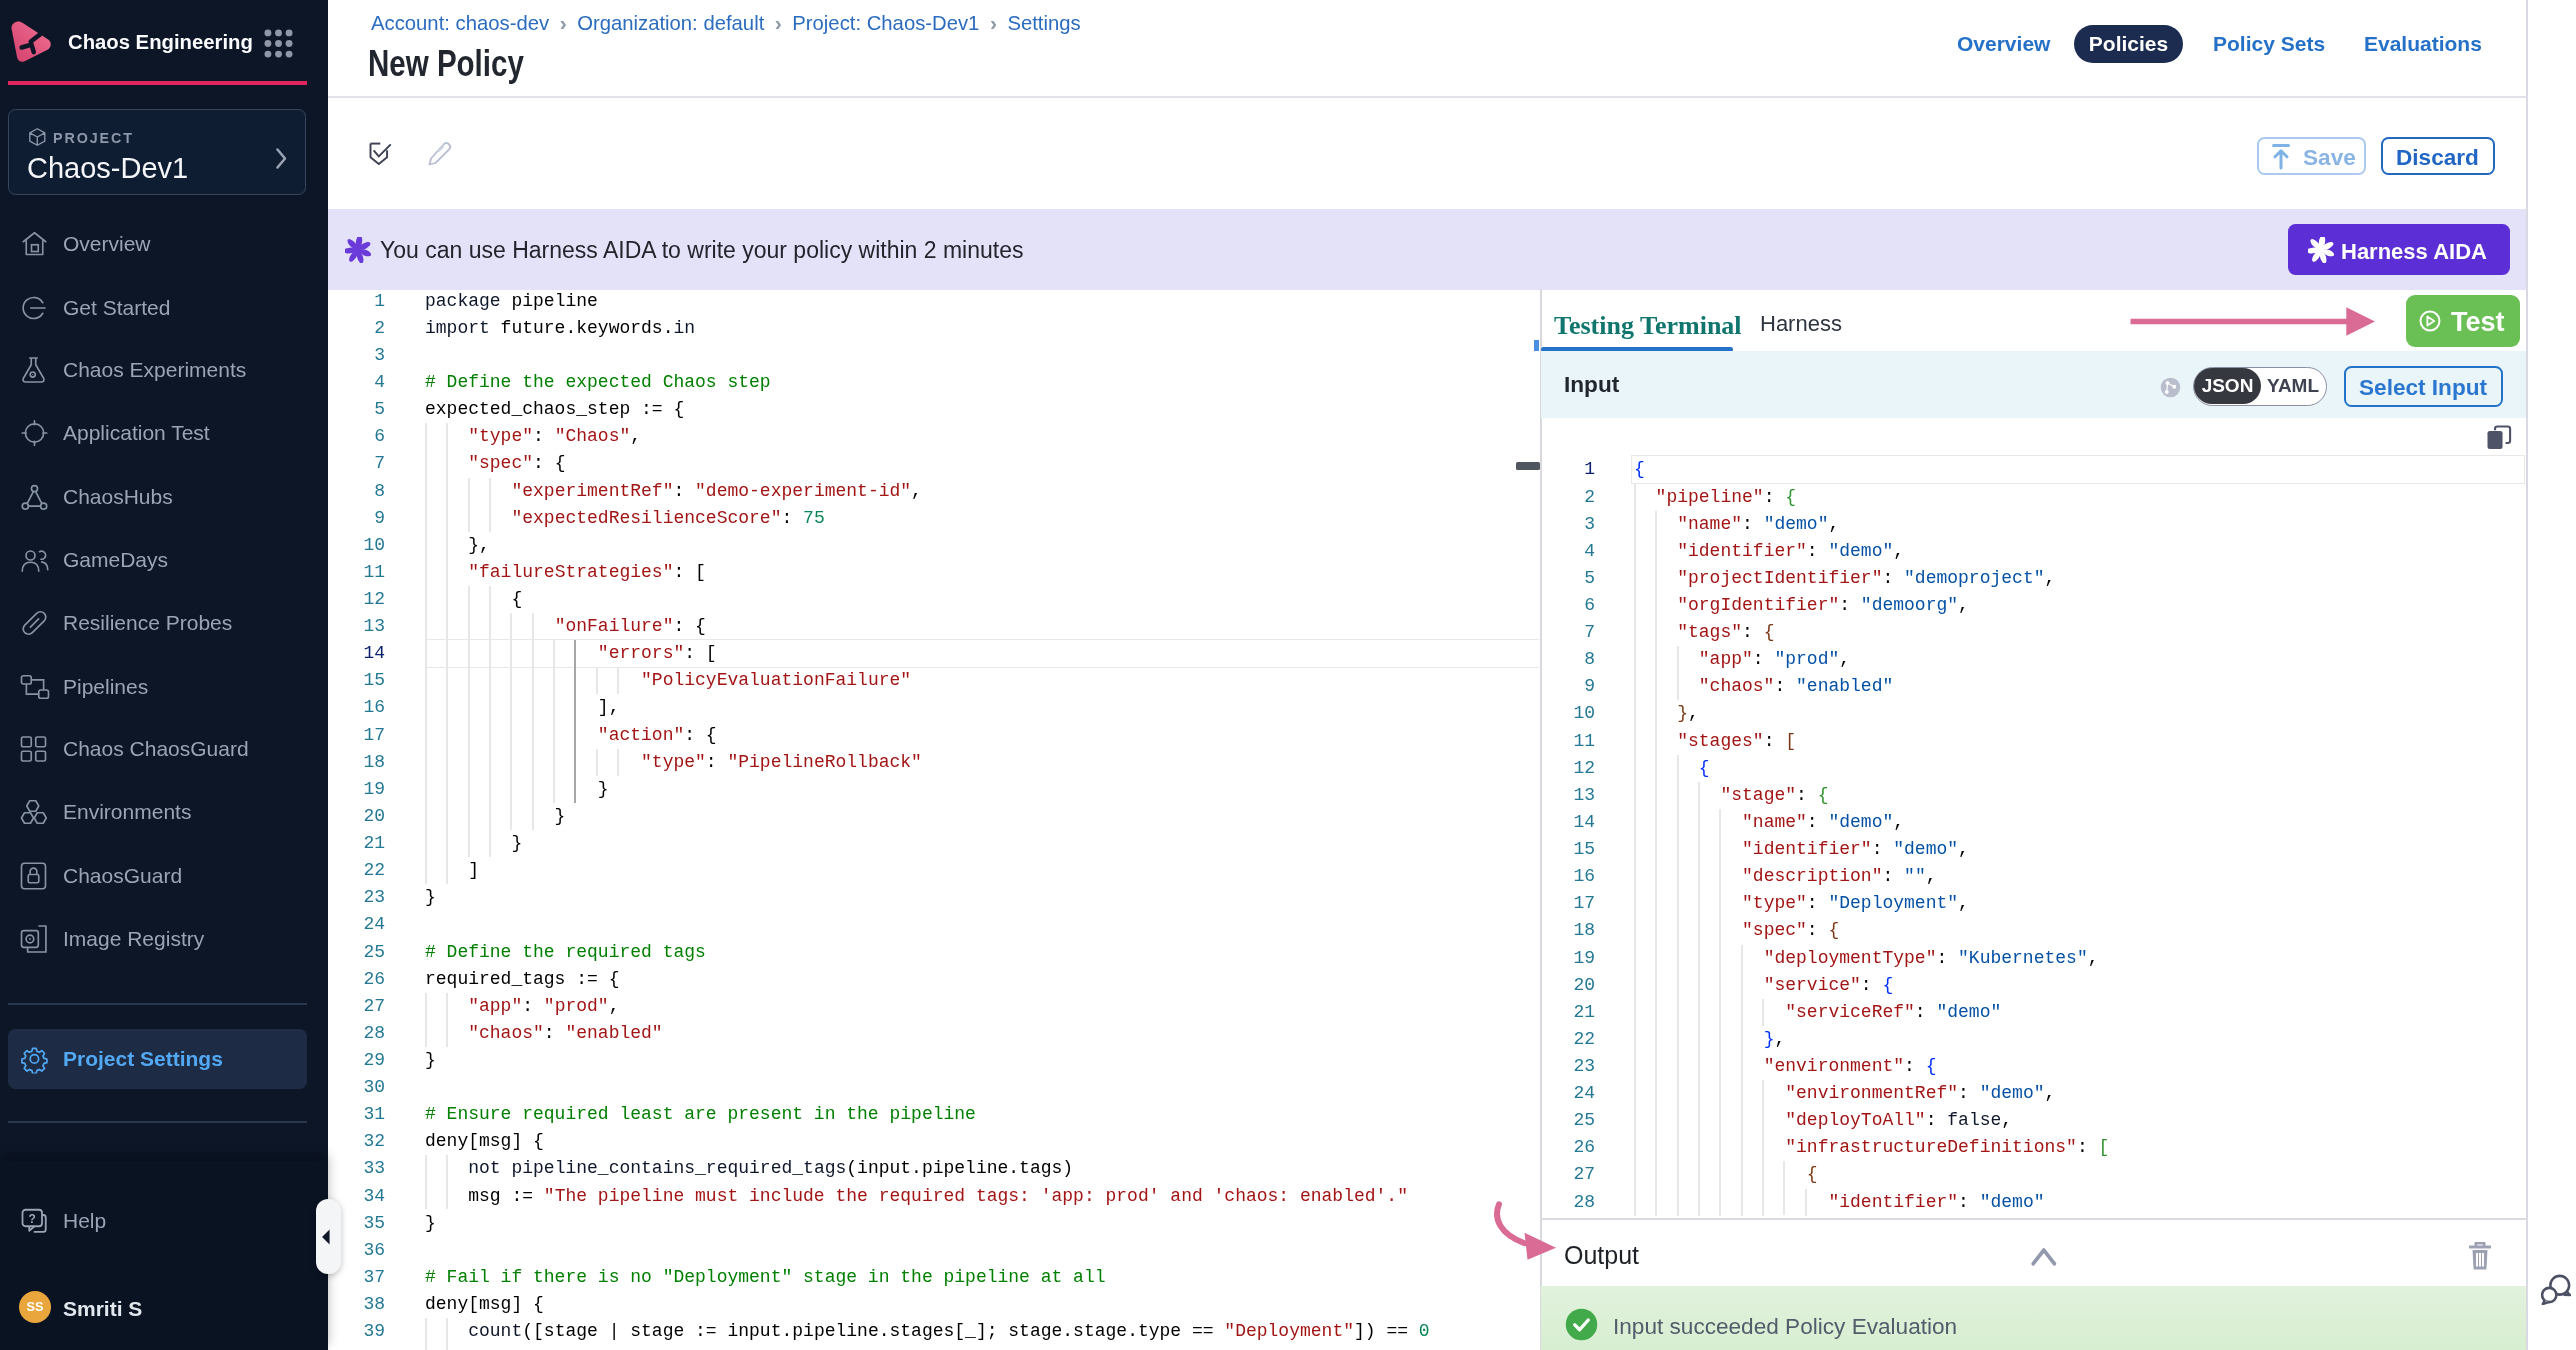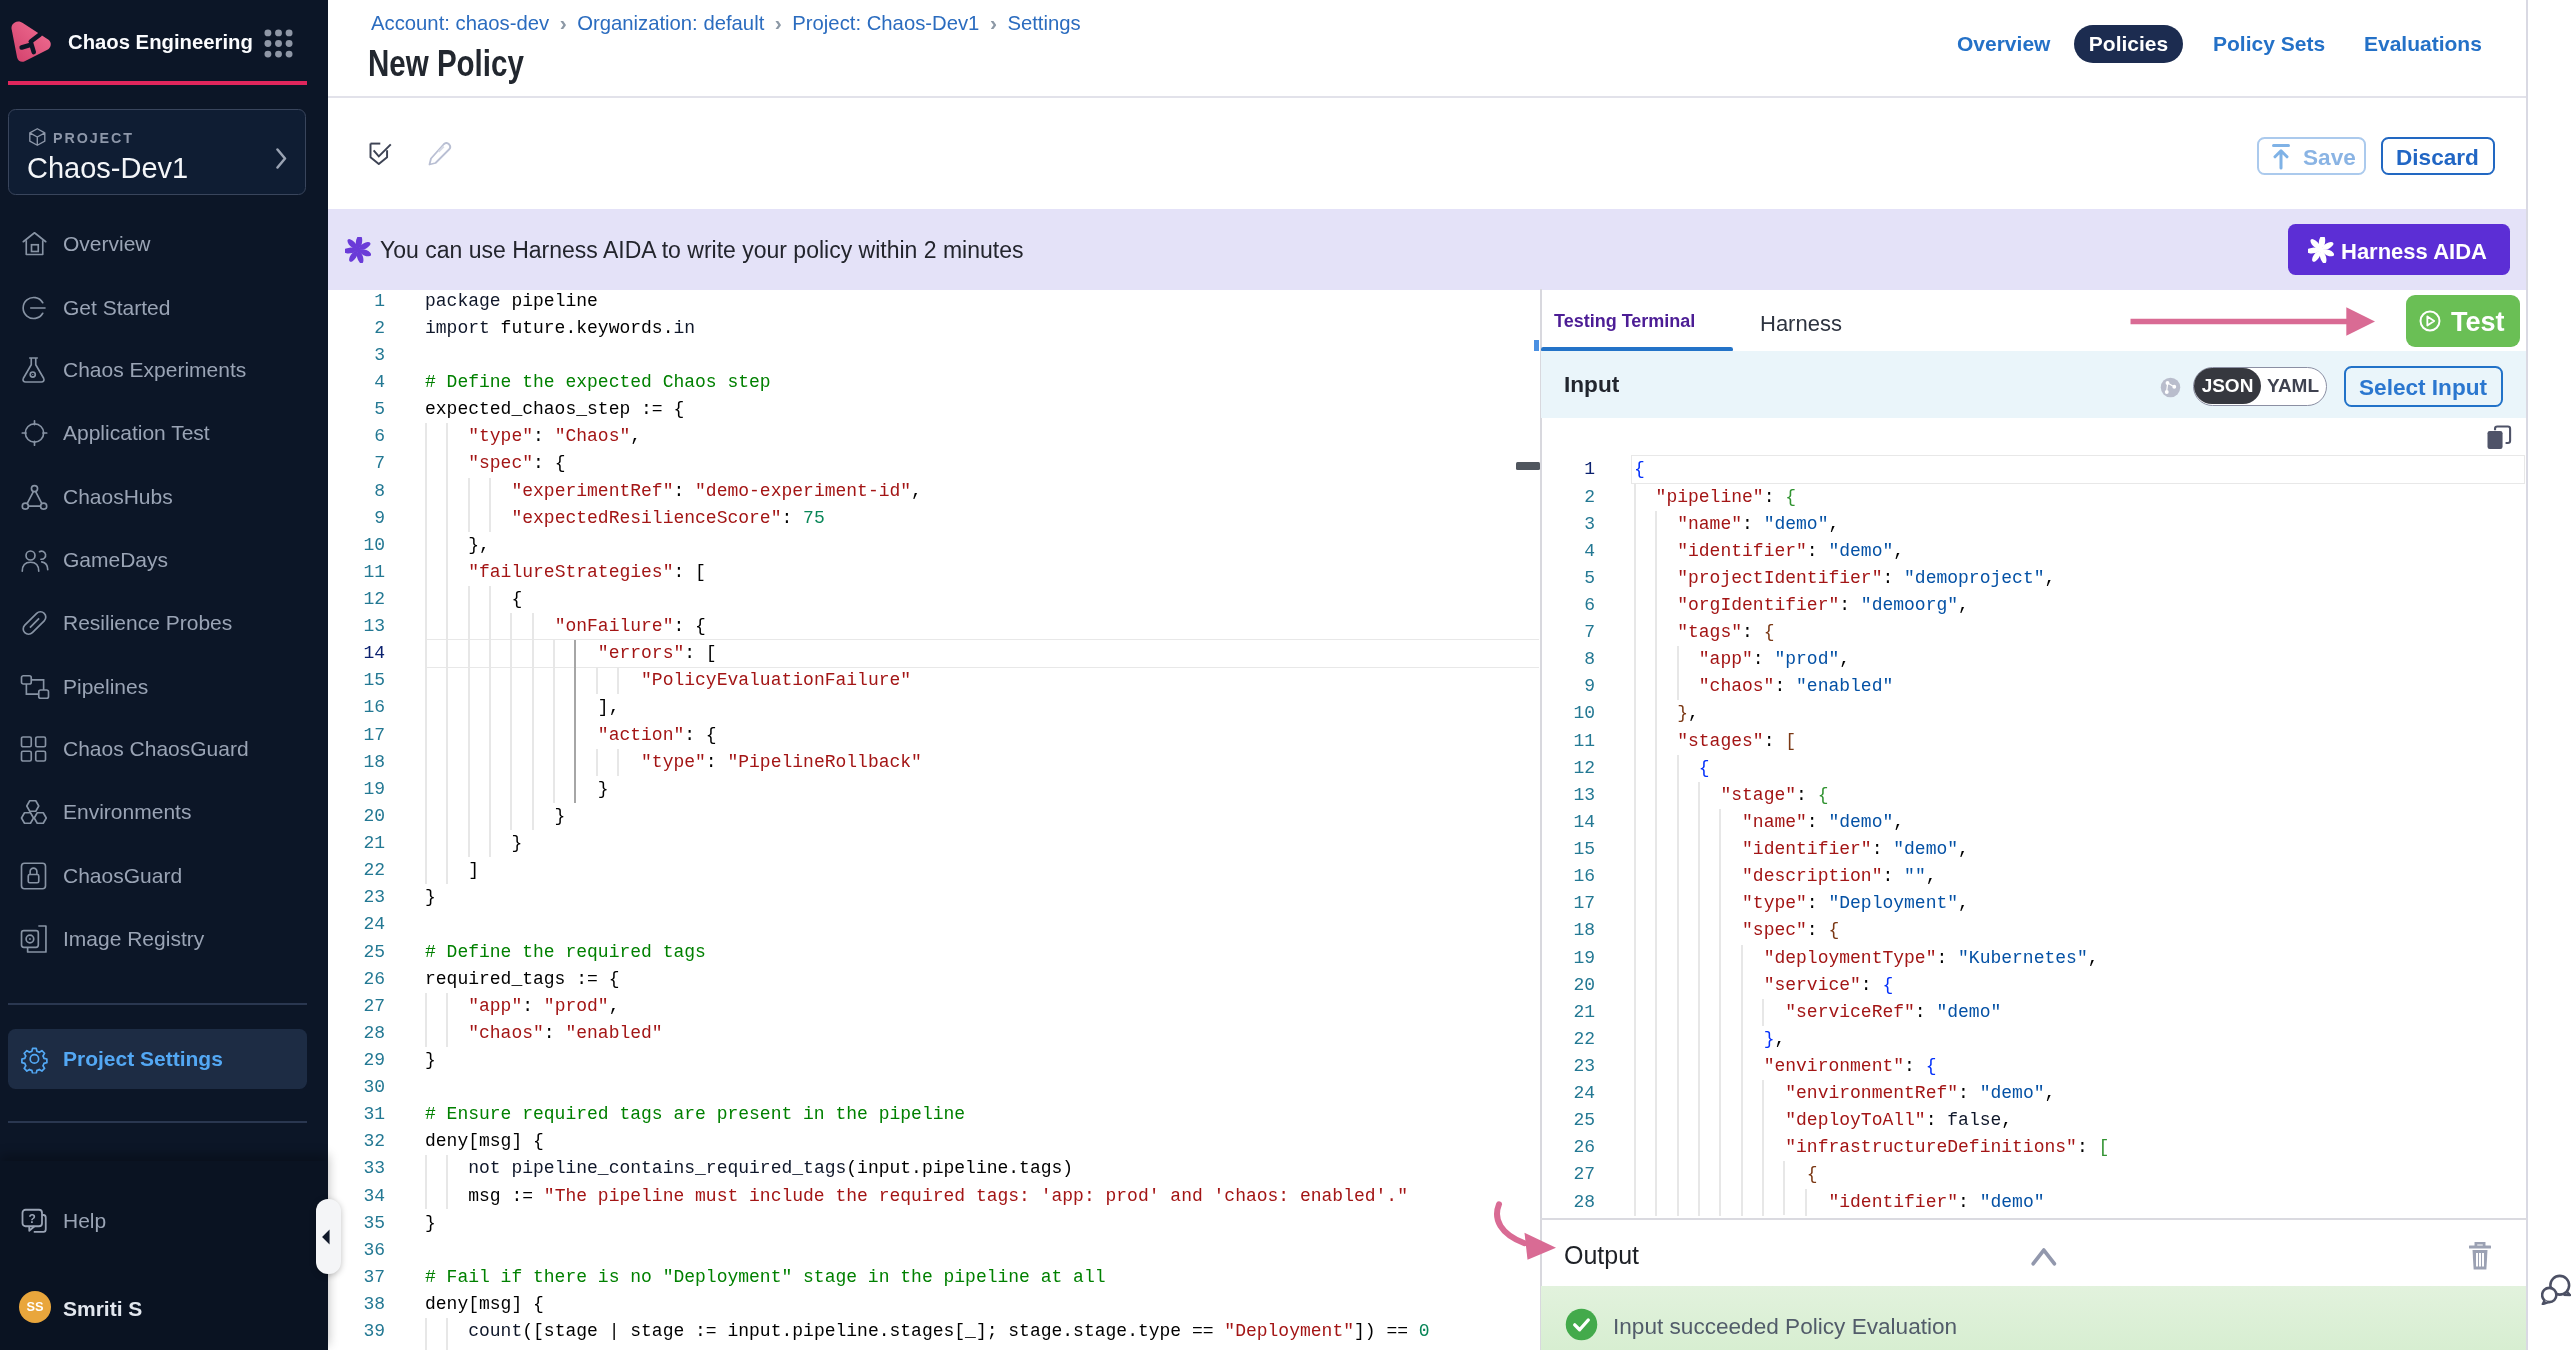--- a/index.html
+++ b/index.html
@@ -309,21 +309,21 @@
 <div class="abs ln" style="left:328px;top:966px;width:57px;">26</div>
 <div class="abs mono" style="left:425px;top:966px;">required_tags := {</div>
 <div class="abs ln" style="left:328px;top:993px;width:57px;">27</div>
 <div class="abs mono" style="left:425px;top:993px;">    <span class="st">"app"</span>: <span class="st">"prod"</span>,</div>
 <div class="abs ln" style="left:328px;top:1020px;width:57px;">28</div>
 <div class="abs mono" style="left:425px;top:1020px;">    <span class="st">"chaos"</span>: <span class="st">"enabled"</span></div>
 <div class="abs ln" style="left:328px;top:1047px;width:57px;">29</div>
 <div class="abs mono" style="left:425px;top:1047px;">}</div>
 <div class="abs ln" style="left:328px;top:1074px;width:57px;">30</div>
 <div class="abs ln" style="left:328px;top:1101px;width:57px;">31</div>
-<div class="abs mono" style="left:425px;top:1101px;"><span class="cm"># Ensure required tags are present in the pipeline</span></div>
+<div class="abs mono" style="left:425px;top:1101px;"><span class="cm"># Ensure required least are present in the pipeline</span></div>
 <div class="abs ln" style="left:328px;top:1128px;width:57px;">32</div>
 <div class="abs mono" style="left:425px;top:1128px;">deny[msg] {</div>
 <div class="abs ln" style="left:328px;top:1155px;width:57px;">33</div>
 <div class="abs mono" style="left:425px;top:1155px;">    <span class="kw">not pipeline_contains_required_tags</span>(input.pipeline.tags)</div>
 <div class="abs ln" style="left:328px;top:1183px;width:57px;">34</div>
 <div class="abs mono" style="left:425px;top:1183px;">    msg := <span class="st">"The pipeline must include the required tags: 'app: prod' and 'chaos: enabled'."</span></div>
 <div class="abs ln" style="left:328px;top:1210px;width:57px;">35</div>
 <div class="abs mono" style="left:425px;top:1210px;">}</div>
 <div class="abs ln" style="left:328px;top:1237px;width:57px;">36</div>
 <div class="abs ln" style="left:328px;top:1264px;width:57px;">37</div>
@@ -331,21 +331,21 @@
 <div class="abs ln" style="left:328px;top:1291px;width:57px;">38</div>
 <div class="abs mono" style="left:425px;top:1291px;">deny[msg] {</div>
 <div class="abs ln" style="left:328px;top:1318px;width:57px;">39</div>
 <div class="abs mono" style="left:425px;top:1318px;">    <span class="kw">count</span>([stage | stage := input.pipeline.stages[_]; stage.stage.type == <span class="st">"Deployment"</span>]) == <span class="nu">0</span></div>
 <div class="abs ln" style="left:328px;top:1345px;width:57px;">40</div>
 <div class="abs mono" style="left:425px;top:1345px;">    msg := <span class="st">"The pipeline must include at least one Deployment stage."</span></div>
 <div class="abs" style="left:1516px;top:462px;width:24px;height:8.3px;background:#50565e;border-radius:1.5px;"></div>
 <div class="abs" style="left:1534px;top:340px;width:5.3px;height:10.5px;background:#4a90e2;"></div>
 <div class="abs" style="left:1540px;top:289px;width:1.5px;height:1061px;background:#d8d8de;"></div>
 <div class="abs" style="left:2526px;top:0;width:2.3px;height:1351px;background:#d9d9e3;"></div>
-<div class="abs" style="left:1554px;top:311px;font-size:18px;font-weight:700;color:#4c1d95;">Testing Terminal</div>
+<div class="abs" style="left:1554px;top:311px;font-size:26px;font-weight:700;color:#0f766e;font-family:Liberation Serif, serif;">Testing Terminal</div>
 <div class="abs" style="left:1760px;top:311px;font-size:22px;color:#2e3440;">Harness</div>
 <div class="abs" style="left:1541px;top:347px;width:192px;height:4.5px;background:#2373c8;border-radius:2.3px;"></div>
 <svg class="abs" style="left:2129px;top:304px" width="249" height="35" viewBox="0 0 330 46">
 <path d="M2 23 L290 23" stroke="#d96b94" stroke-width="7"></path>
 <path d="M288 4 L326 23 L288 42 Z" fill="#d96b94"></path>
   </svg>
 <div class="abs" style="left:2406px;top:295px;width:114px;height:52px;background:#6abf55;border-radius:9px;"></div>
 <svg class="abs" style="left:2419px;top:310px" width="22" height="22" viewBox="0 0 29 29">
 <circle cx="14.5" cy="14.5" r="12.5" fill="none" stroke="#fff" stroke-width="2.6"></circle>
 <path d="M11 8.5 L20 14.5 L11 20.5 Z" fill="none" stroke="#fff" stroke-width="2.4" stroke-linejoin="round"></path>

